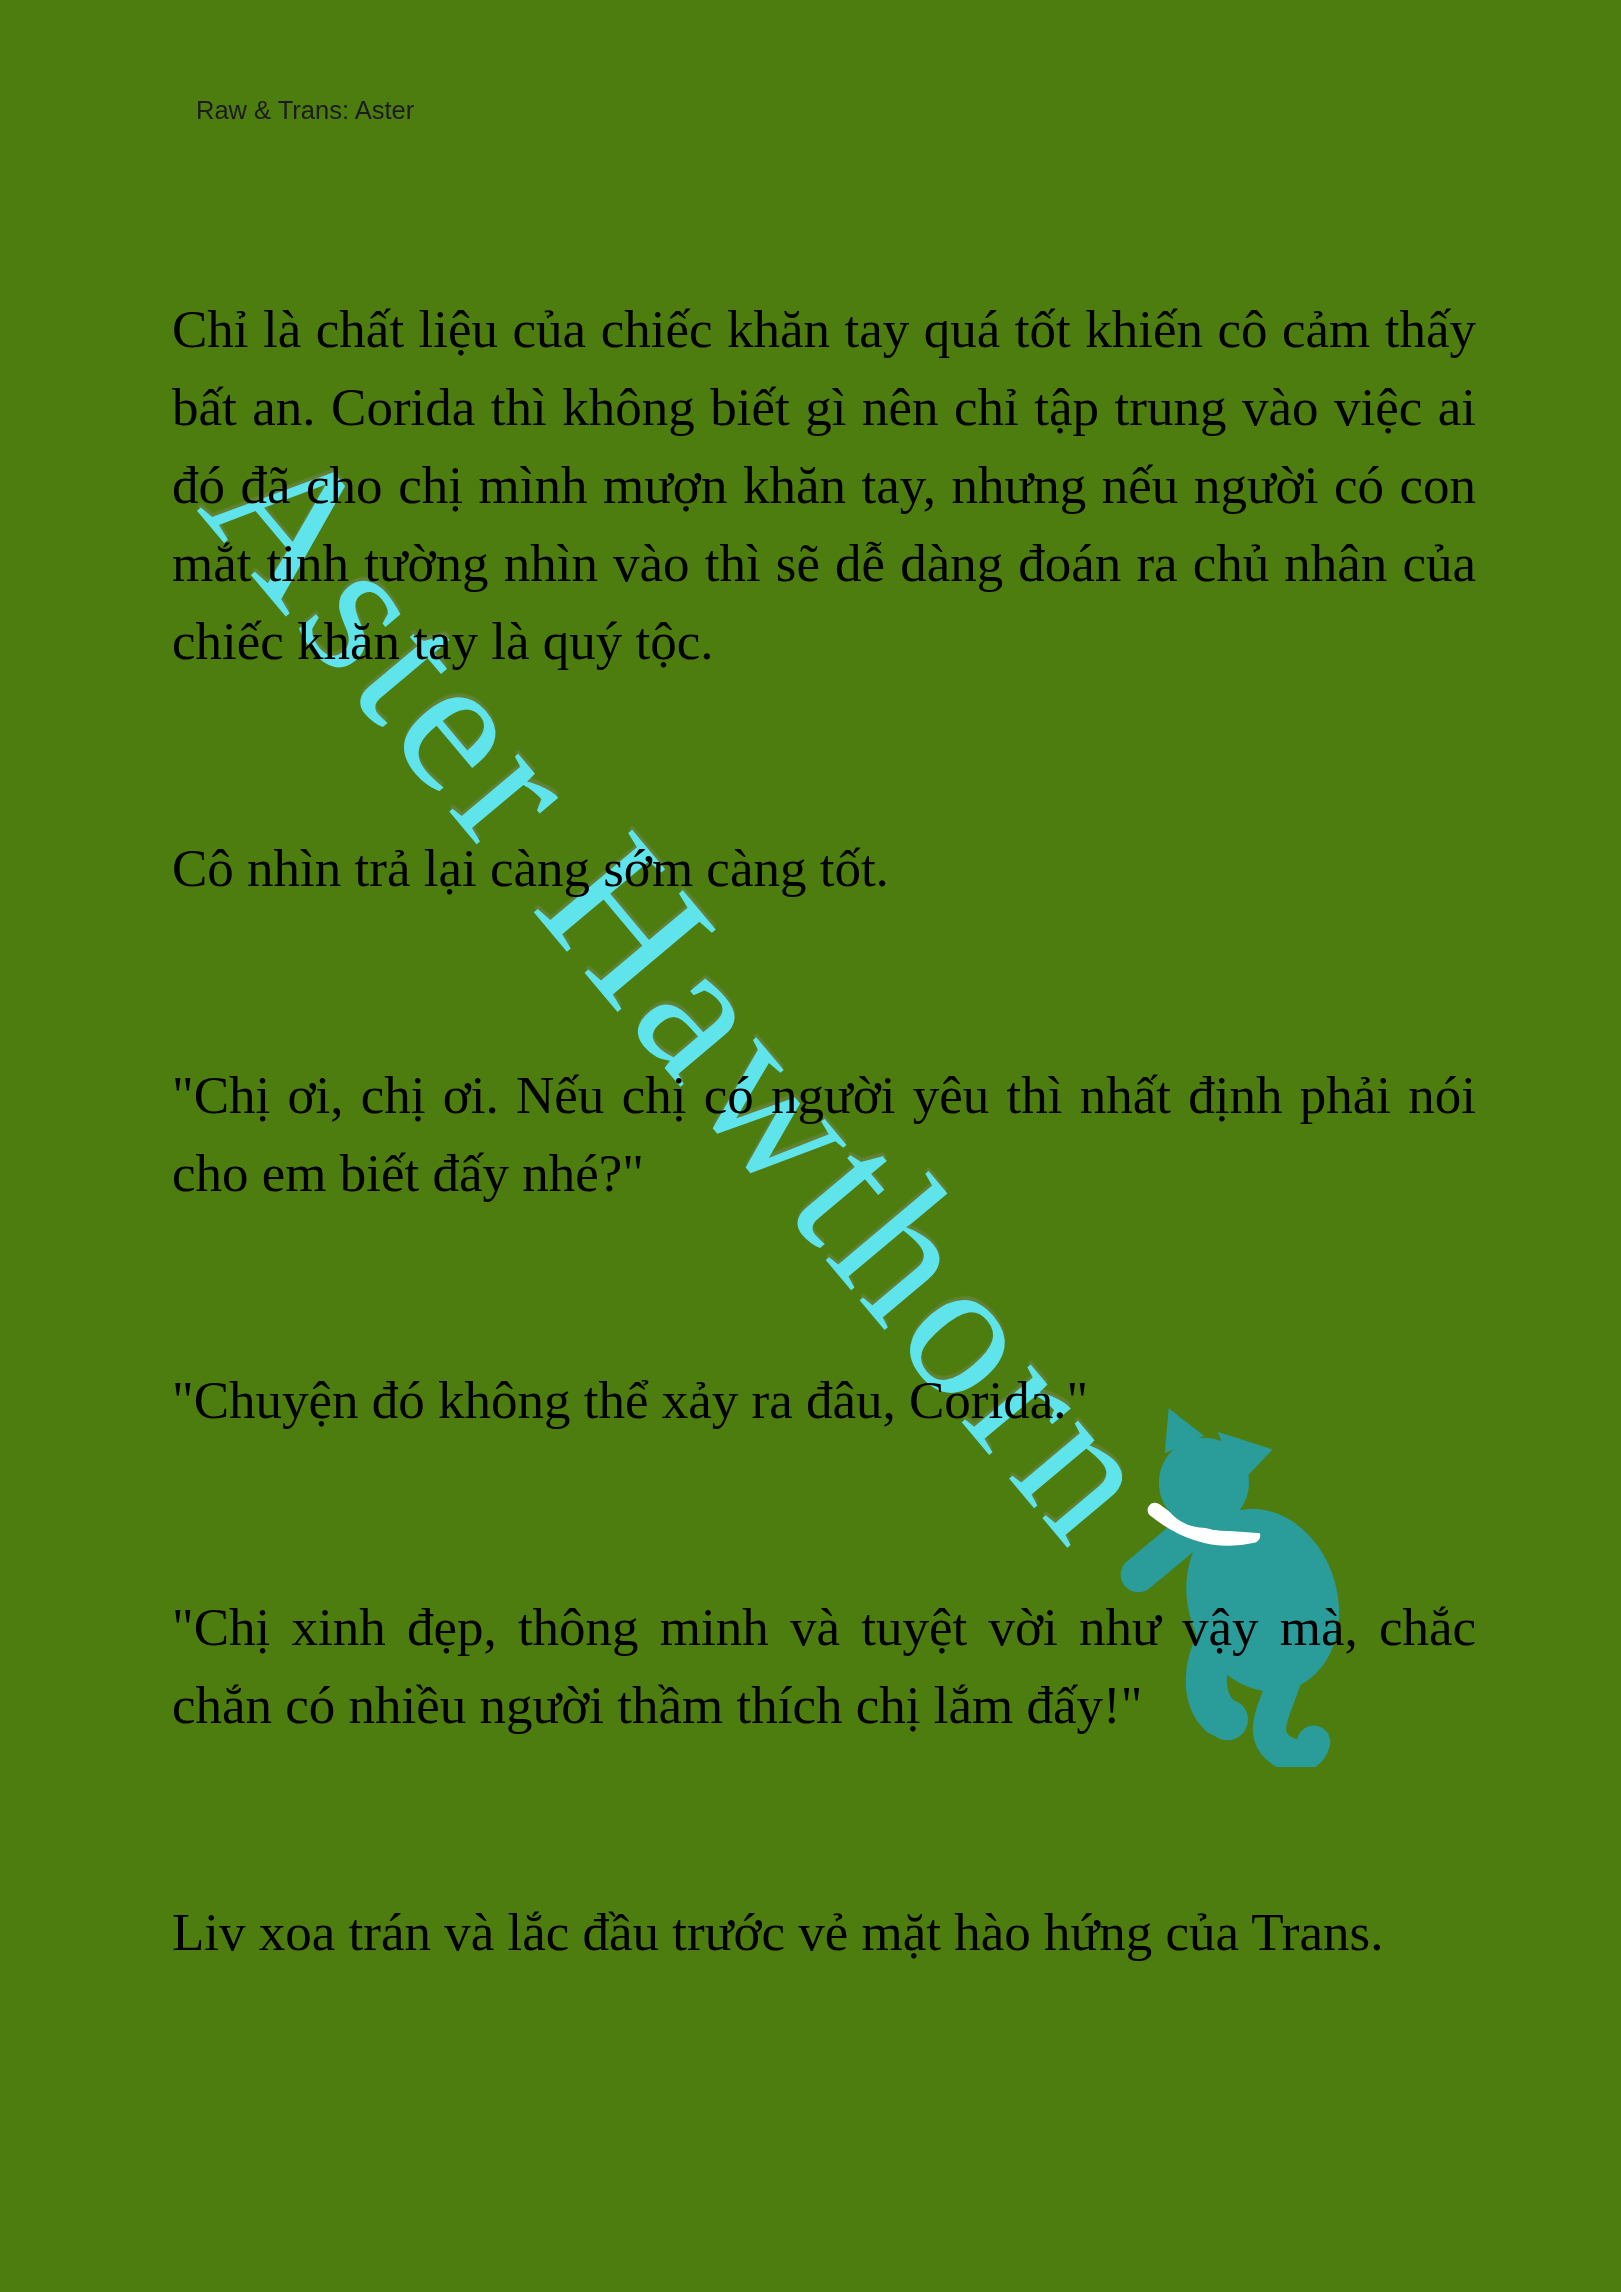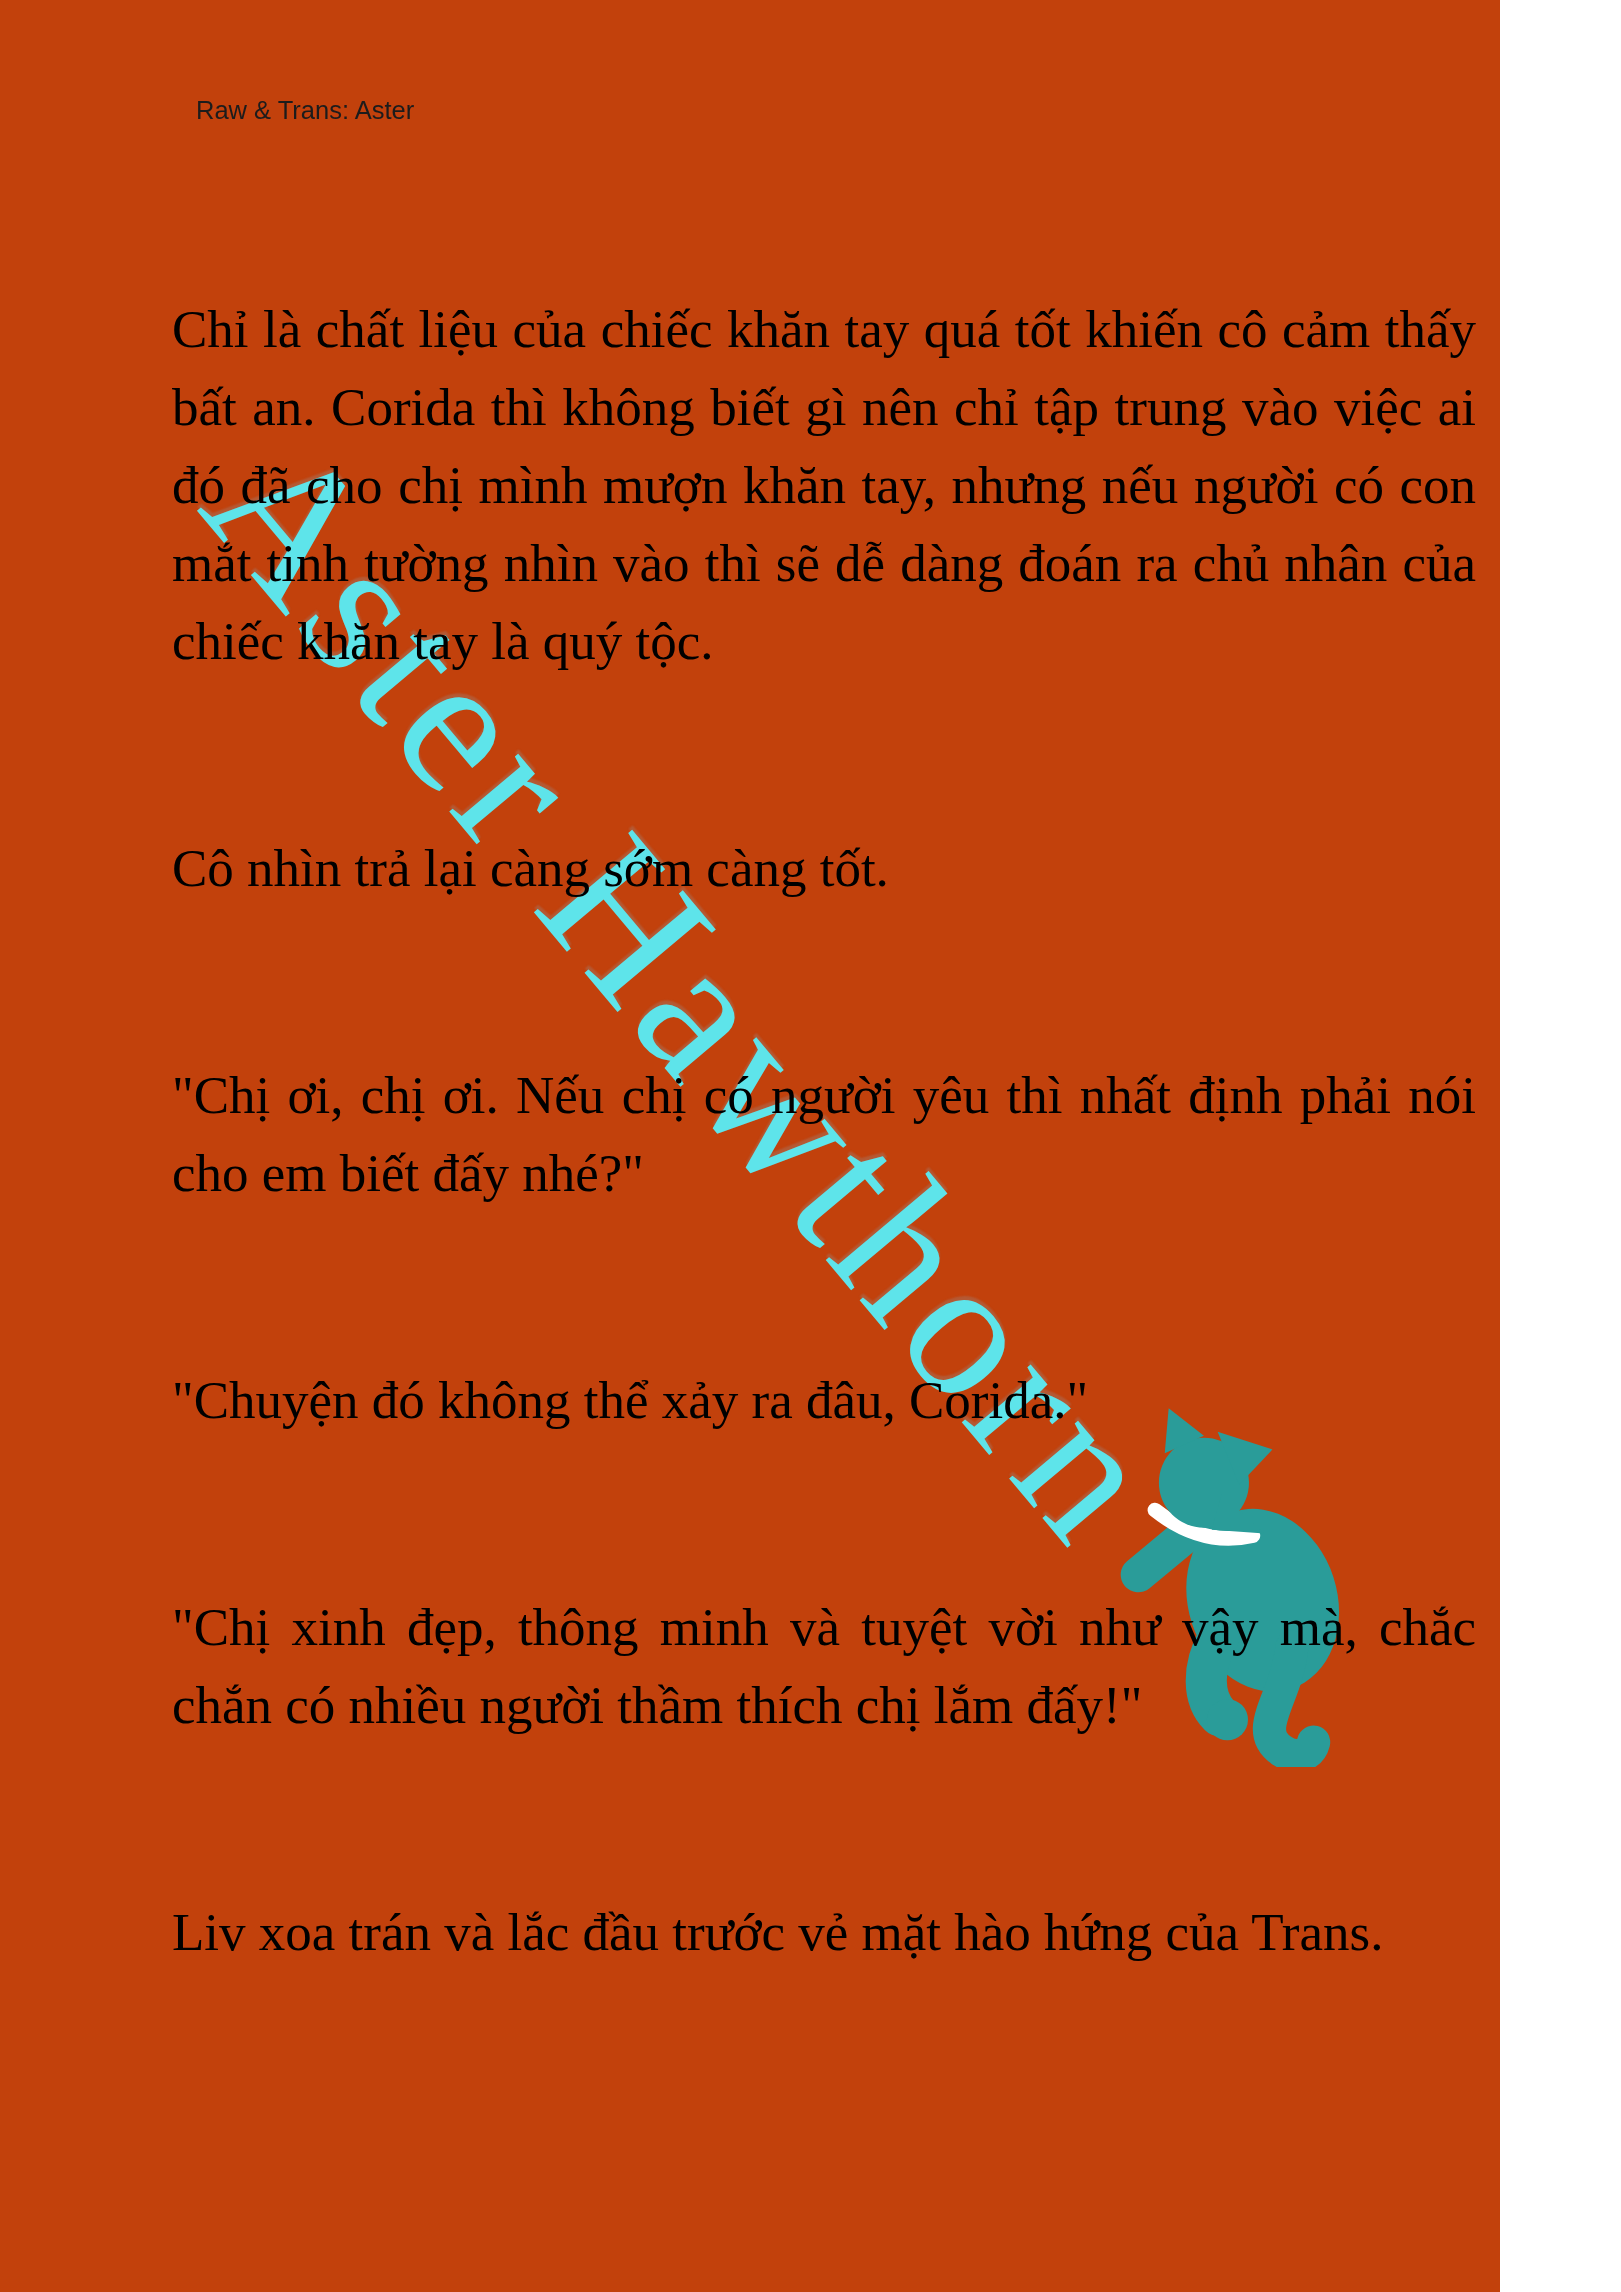--- a/index.html
+++ b/index.html
@@ -2,23 +2,23 @@
 <html><head>
 <meta charset="utf-8">
 <style>
   html, body {
     margin: 0;
     padding: 0;
     background: #ffffff;
   }
   .page {
     position: relative;
-    width: 1500px;
+    width: 1621px;
     height: 2293px;
-    background: #c2410c;
+    background: #4d7c0f;
     overflow: hidden;
     font-family: "Liberation Serif", serif;
   }
   .header-credit {
     position: absolute;
     left: 196px;
     top: 96px;
     font-family: "Liberation Sans", sans-serif;
     font-size: 25.5px;
     color: #1c1c1c;

